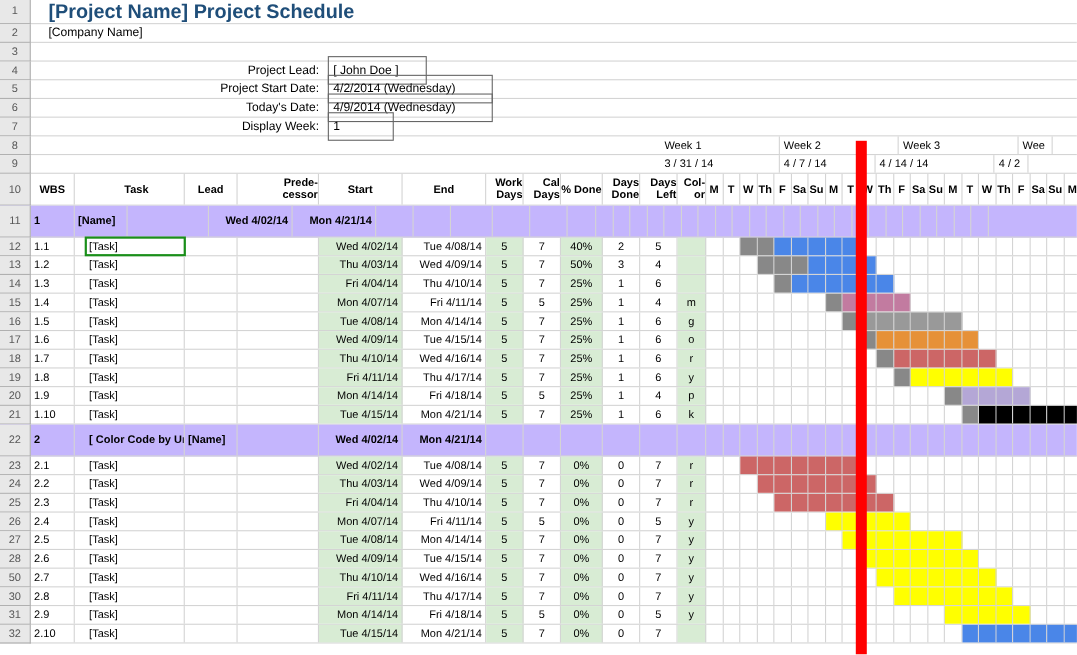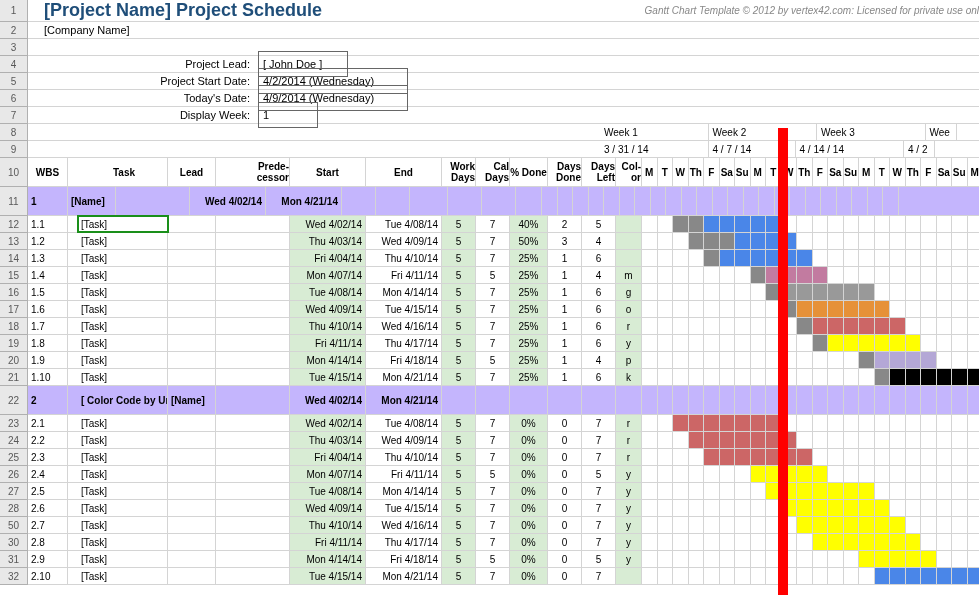--- a/index.html
+++ b/index.html
@@ -34,21 +34,21 @@
   font-size: 18px;
   font-weight: bold;
   color: #1f4e79;
   padding-left: 16px;
   display: flex;
   align-items: center;
   flex: 1;
 }
 .copyright { font-size: 10px; font-style: italic; color: #888; white-space: nowrap; padding-right: 0; display: flex; align-items: center; }
 .company { padding-left: 16px; display: flex; align-items: center; font-size: 11px; }
-.meta-row { display: flex; align-items: center; width: 100%; }
+.meta-row { display: flex; align-items: center; width: 100%; margin-left: 40px; }
 .meta-label { width: 230px; text-align: right; padding-right: 8px; font-size: 11px; display: flex; align-items: center; justify-content: flex-end; }
 .meta-val { border: 1px solid #666; padding: 12px 4px; display: flex; align-items: center; font-size: 11px; height: 16px; min-width: 110px; }
 .cell { border-right: 1px solid #d4d4d4; display: flex; align-items: center; justify-content: center; font-size: 10px; overflow: hidden; white-space: nowrap; }
 .cell.left { justify-content: flex-start; padding-left: 3px; }
 .cell.right { justify-content: flex-end; padding-right: 3px; }
 .hdr .cell { font-weight: bold; font-size: 10px; text-align: right; justify-content: center; white-space: normal; line-height: 1.1; }
 .c-wbs { width: 40px; min-width: 40px; }
 .c-task { width: 90px; min-width: 90px; margin-left: 10px; }
 .c-lead { width: 48px; min-width: 48px; }
 .c-pred { width: 42px; min-width: 42px; margin-left: 32px; }
@@ -85,21 +85,20 @@
   z-index: 5;
 }
 </style>
 </head>
 <body>
 
 <div class="sheet" id="sheet">
     <div class="row" style="height:22px">
       <div class="rownum">1</div>
   <div class="title">[Project Name] Project Schedule</div>
-  <div class="copyright">Gantt Chart Template © 2012 by vertex42.com: Licensed for private use onl</div>
 </div>
     <div class="row">
       <div class="rownum">2</div>
   <div class="company">[Company Name]</div>
     </div>
     <div class="row">
       <div class="rownum">3</div>
       <div style="flex:1"></div>
     </div>
     <div class="row">

